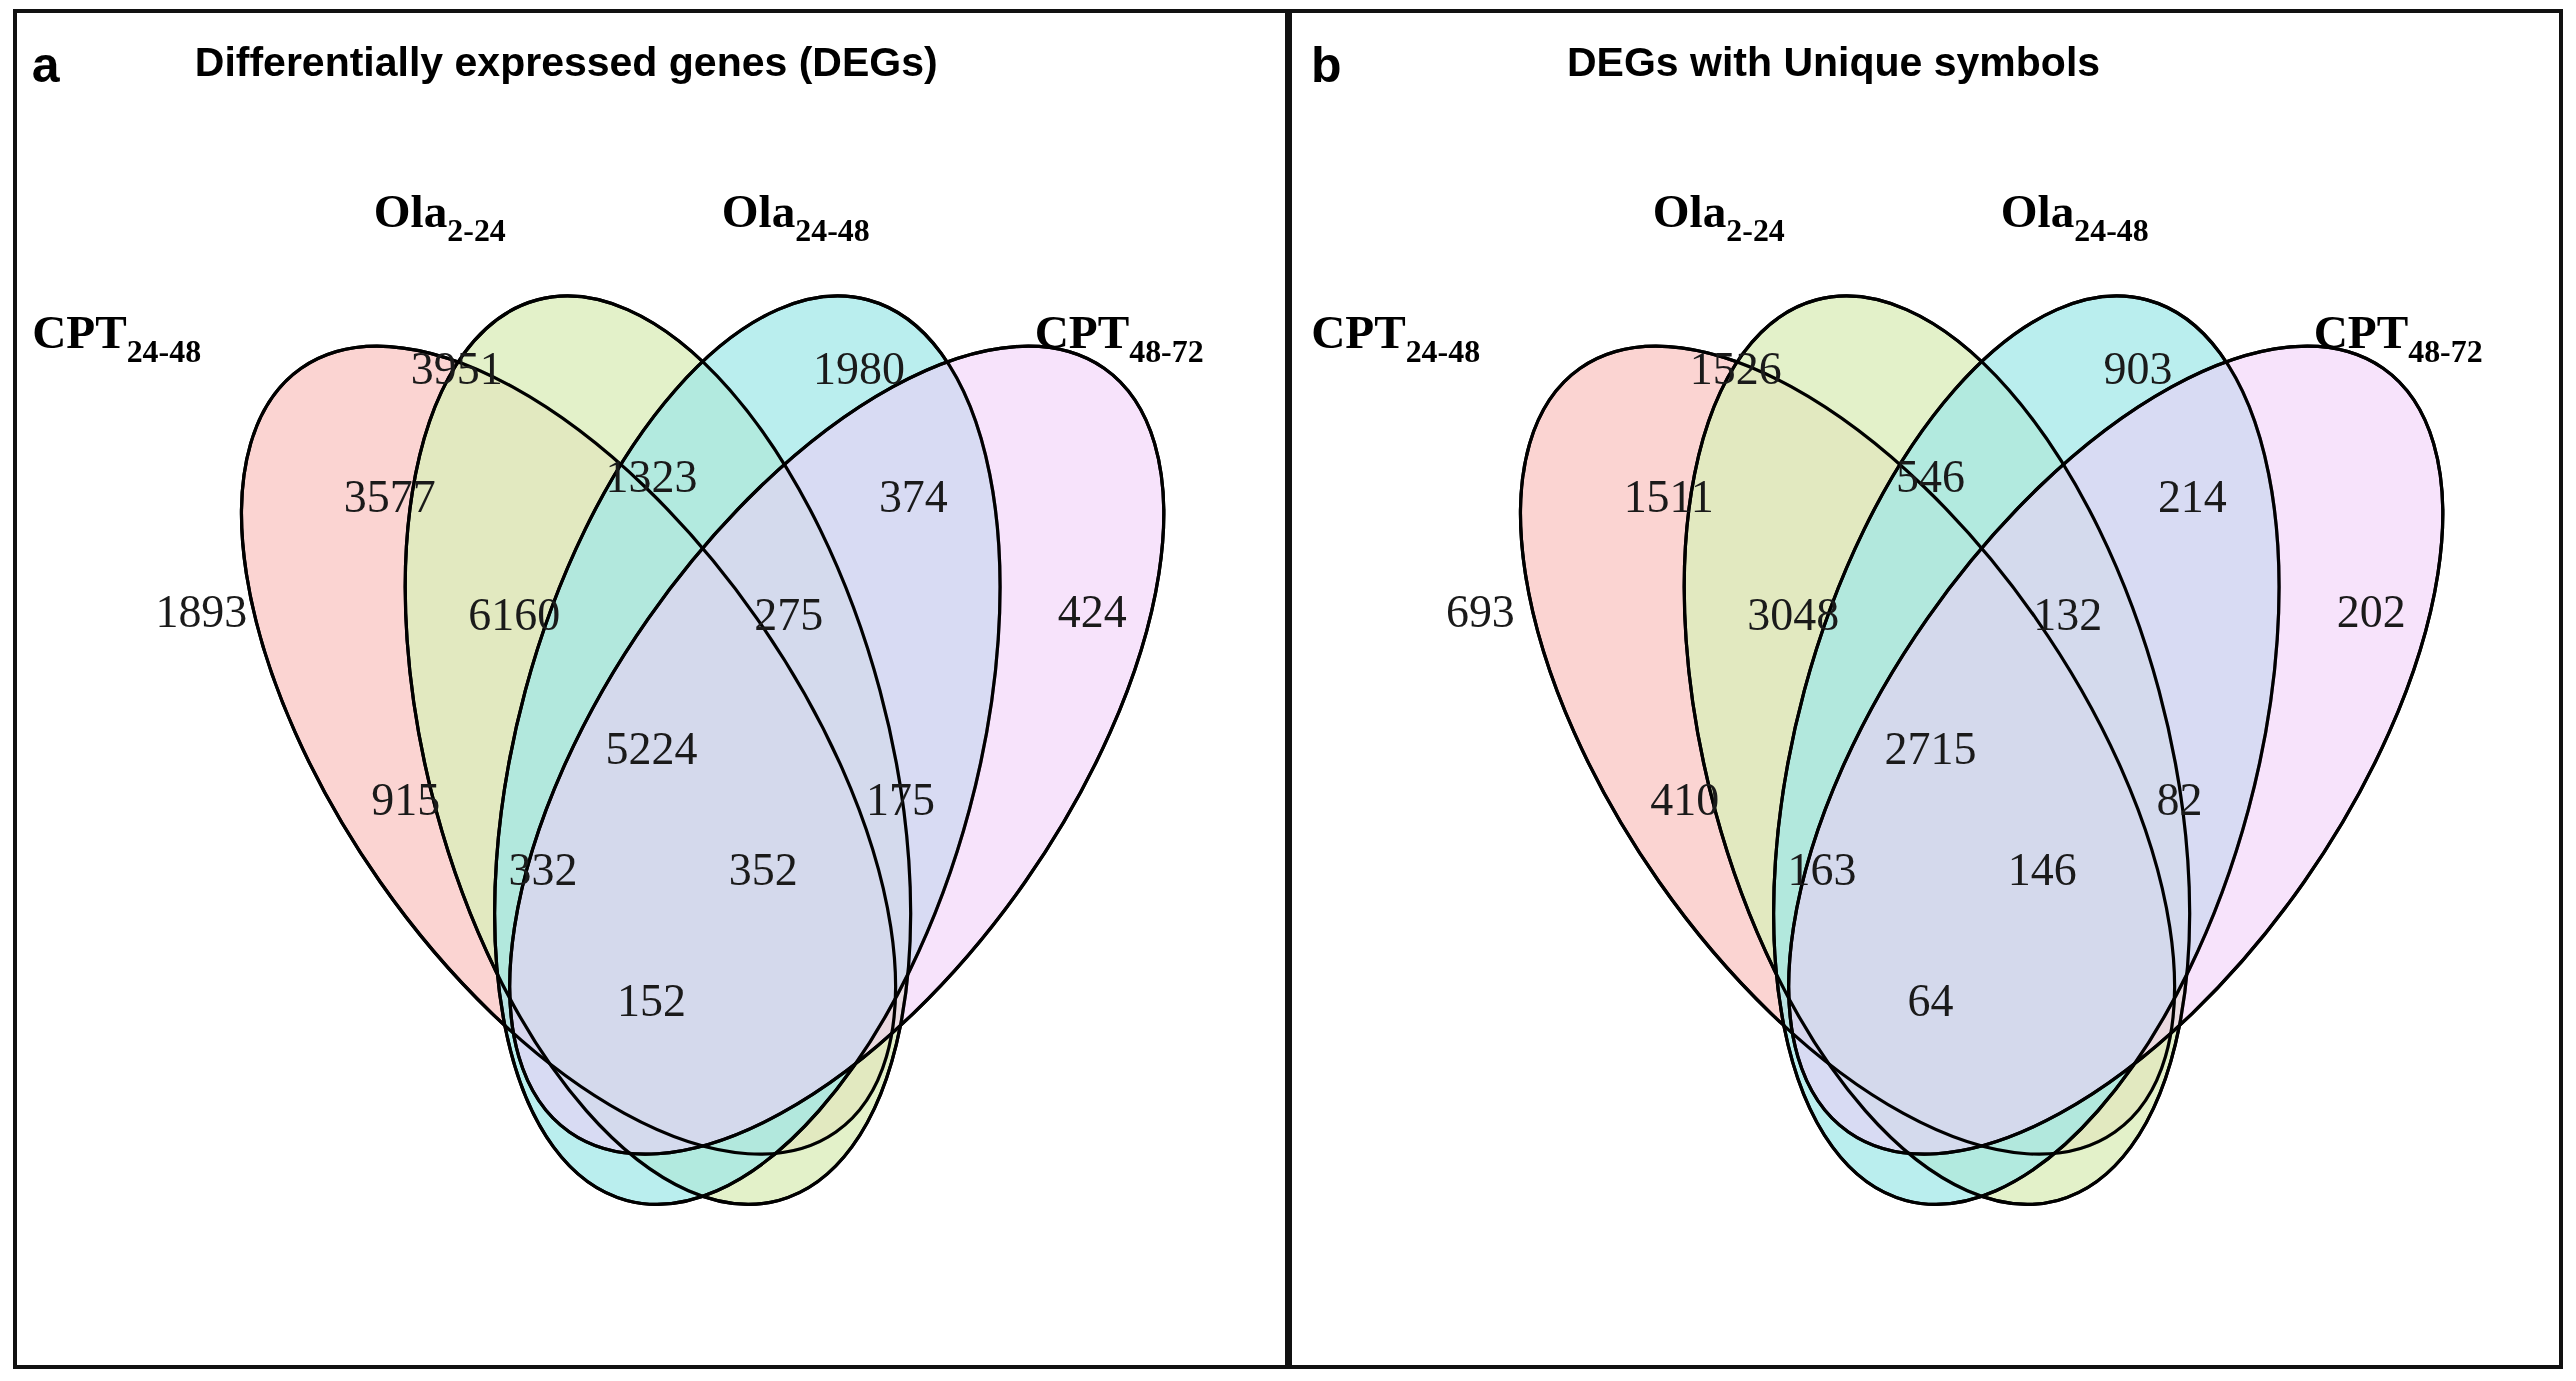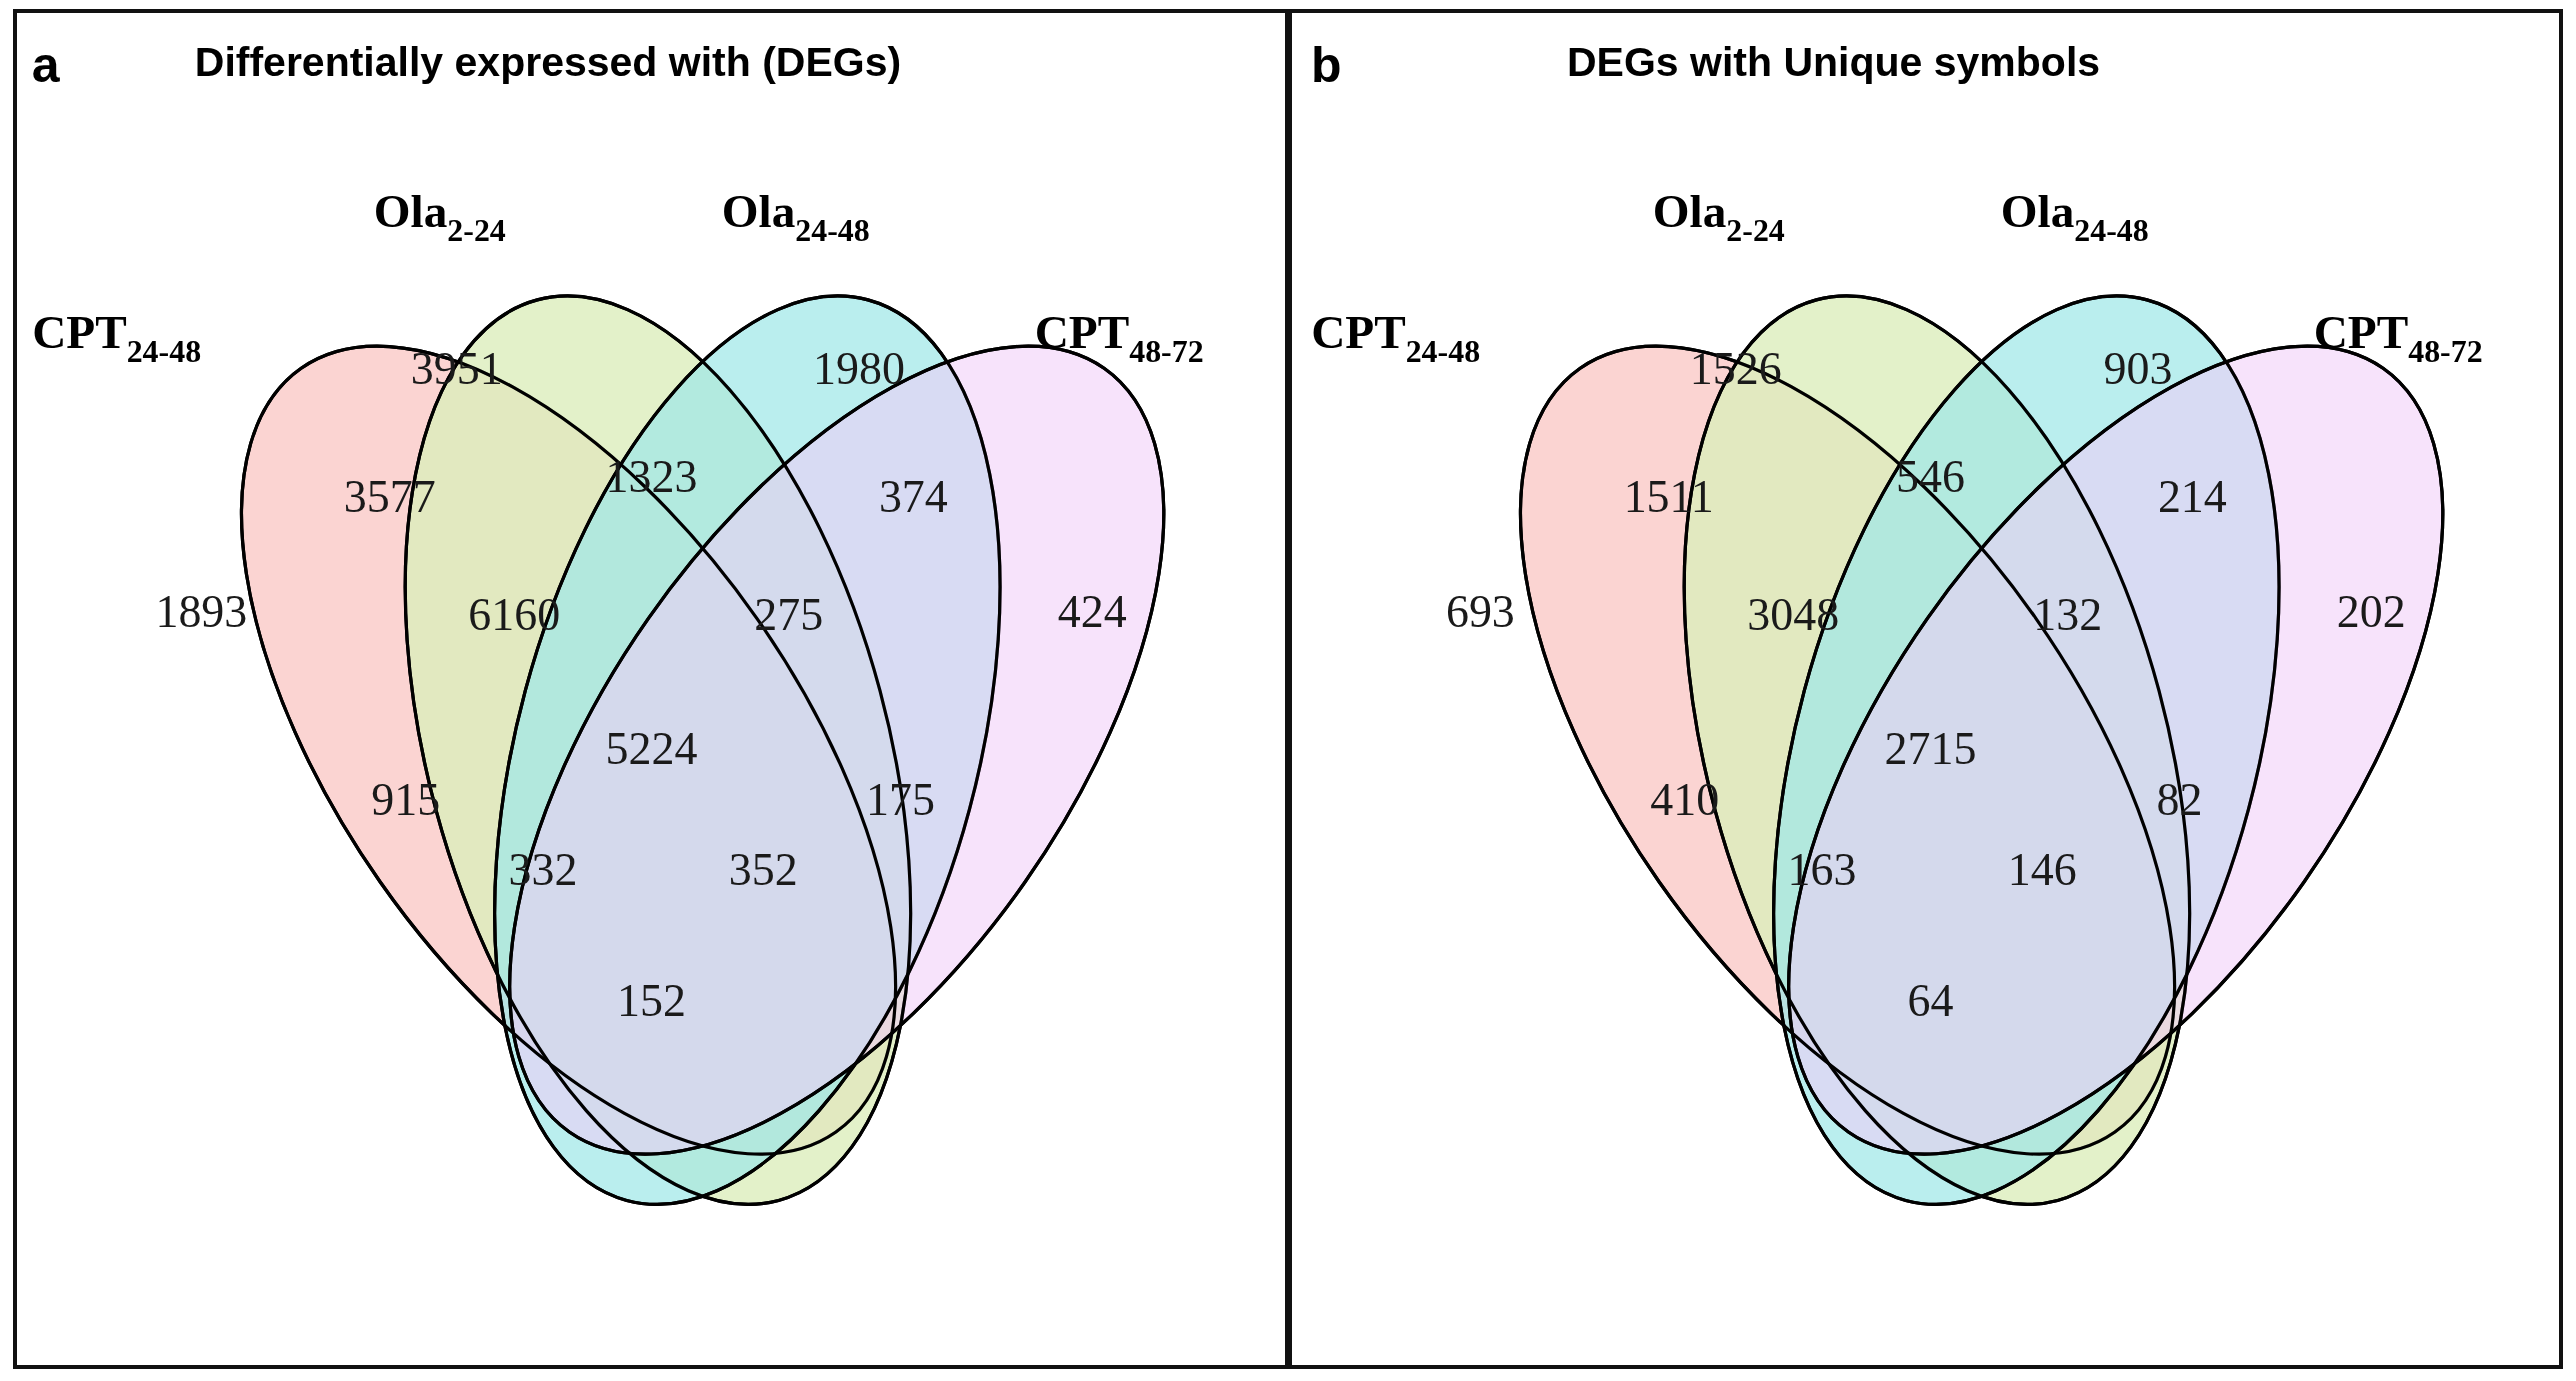--- a/index.html
+++ b/index.html
@@ -21,21 +21,21 @@
 </style>
 </head>
 <body>
 
 <div id="figure">
   <div class="outer-frame"></div>
   <div class="divider"></div>
 
   <div class="panel panel-a">
     <div class="panel-letter" style="left:19px;top:31px;">a</div>
-    <div class="panel-title" style="left:182px;top:33px;">Differentially expressed with (DEGs)</div>
+    <div class="panel-title" style="left:182px;top:33px;">Differentially expressed genes (DEGs)</div>
 
     <div class="venn-wrap">
       <svg class="venn" viewBox="0 0 1992 1960" preserveAspectRatio="xMidYMid meet">
         <defs>
           <clipPath id="clipA">
               <ellipse cx="870" cy="1010" rx="360" ry="730" transform="rotate(-35 870 1010)"></ellipse>
             </clipPath>
           <clipPath id="clipB">
               <ellipse cx="1010" cy="1010" rx="360" ry="730" transform="rotate(-15 1010 1010)"></ellipse>
             </clipPath>

